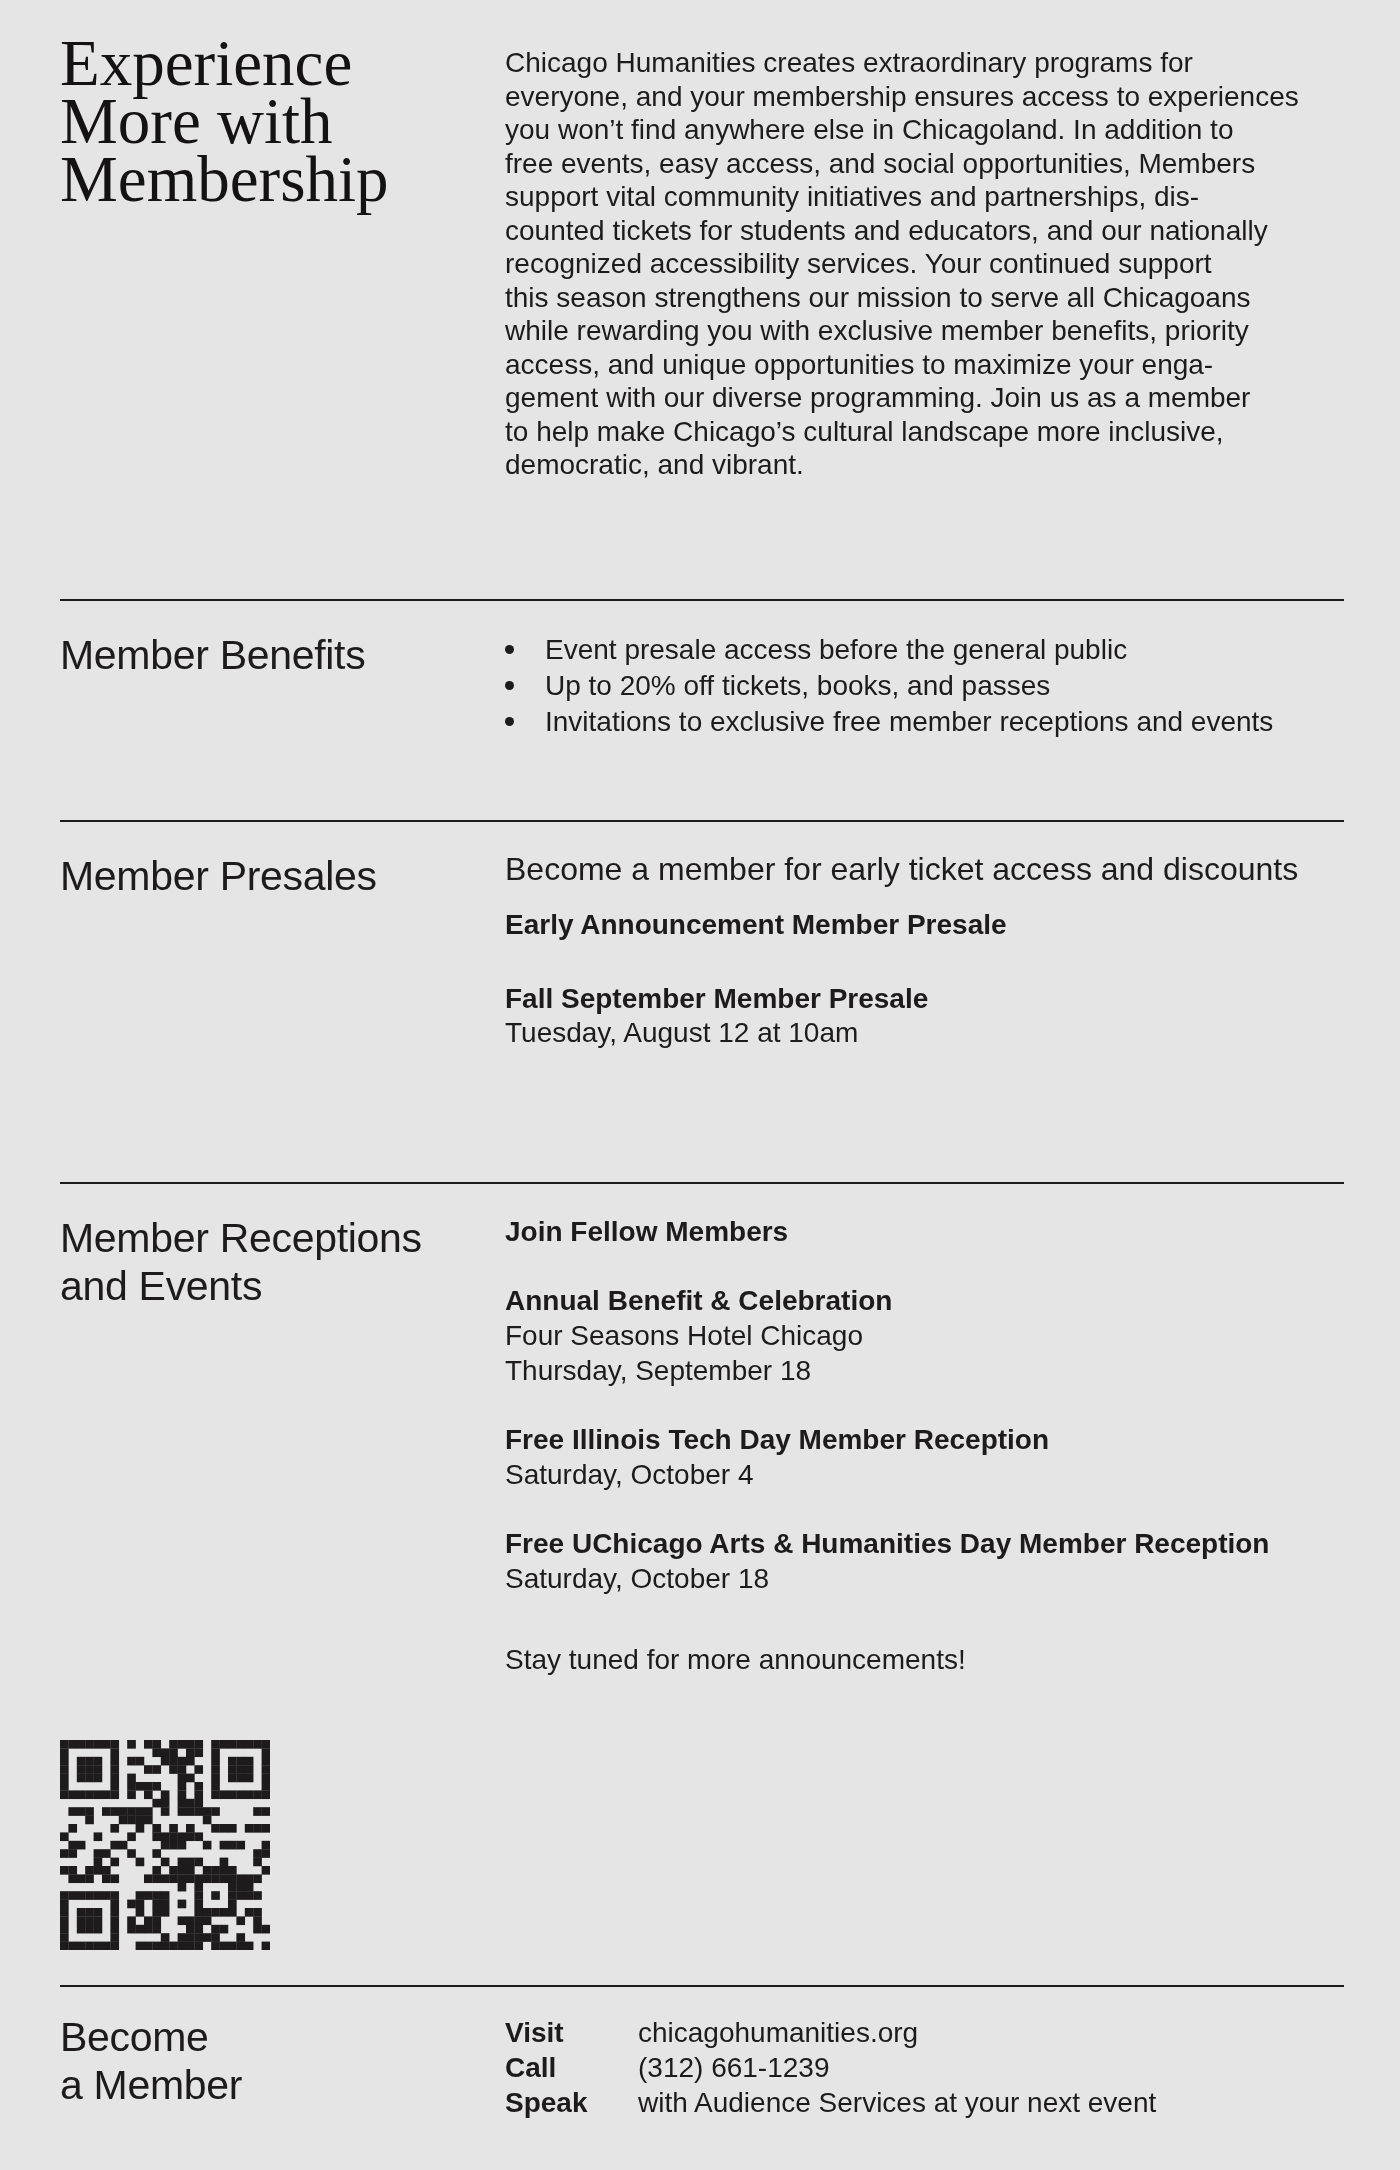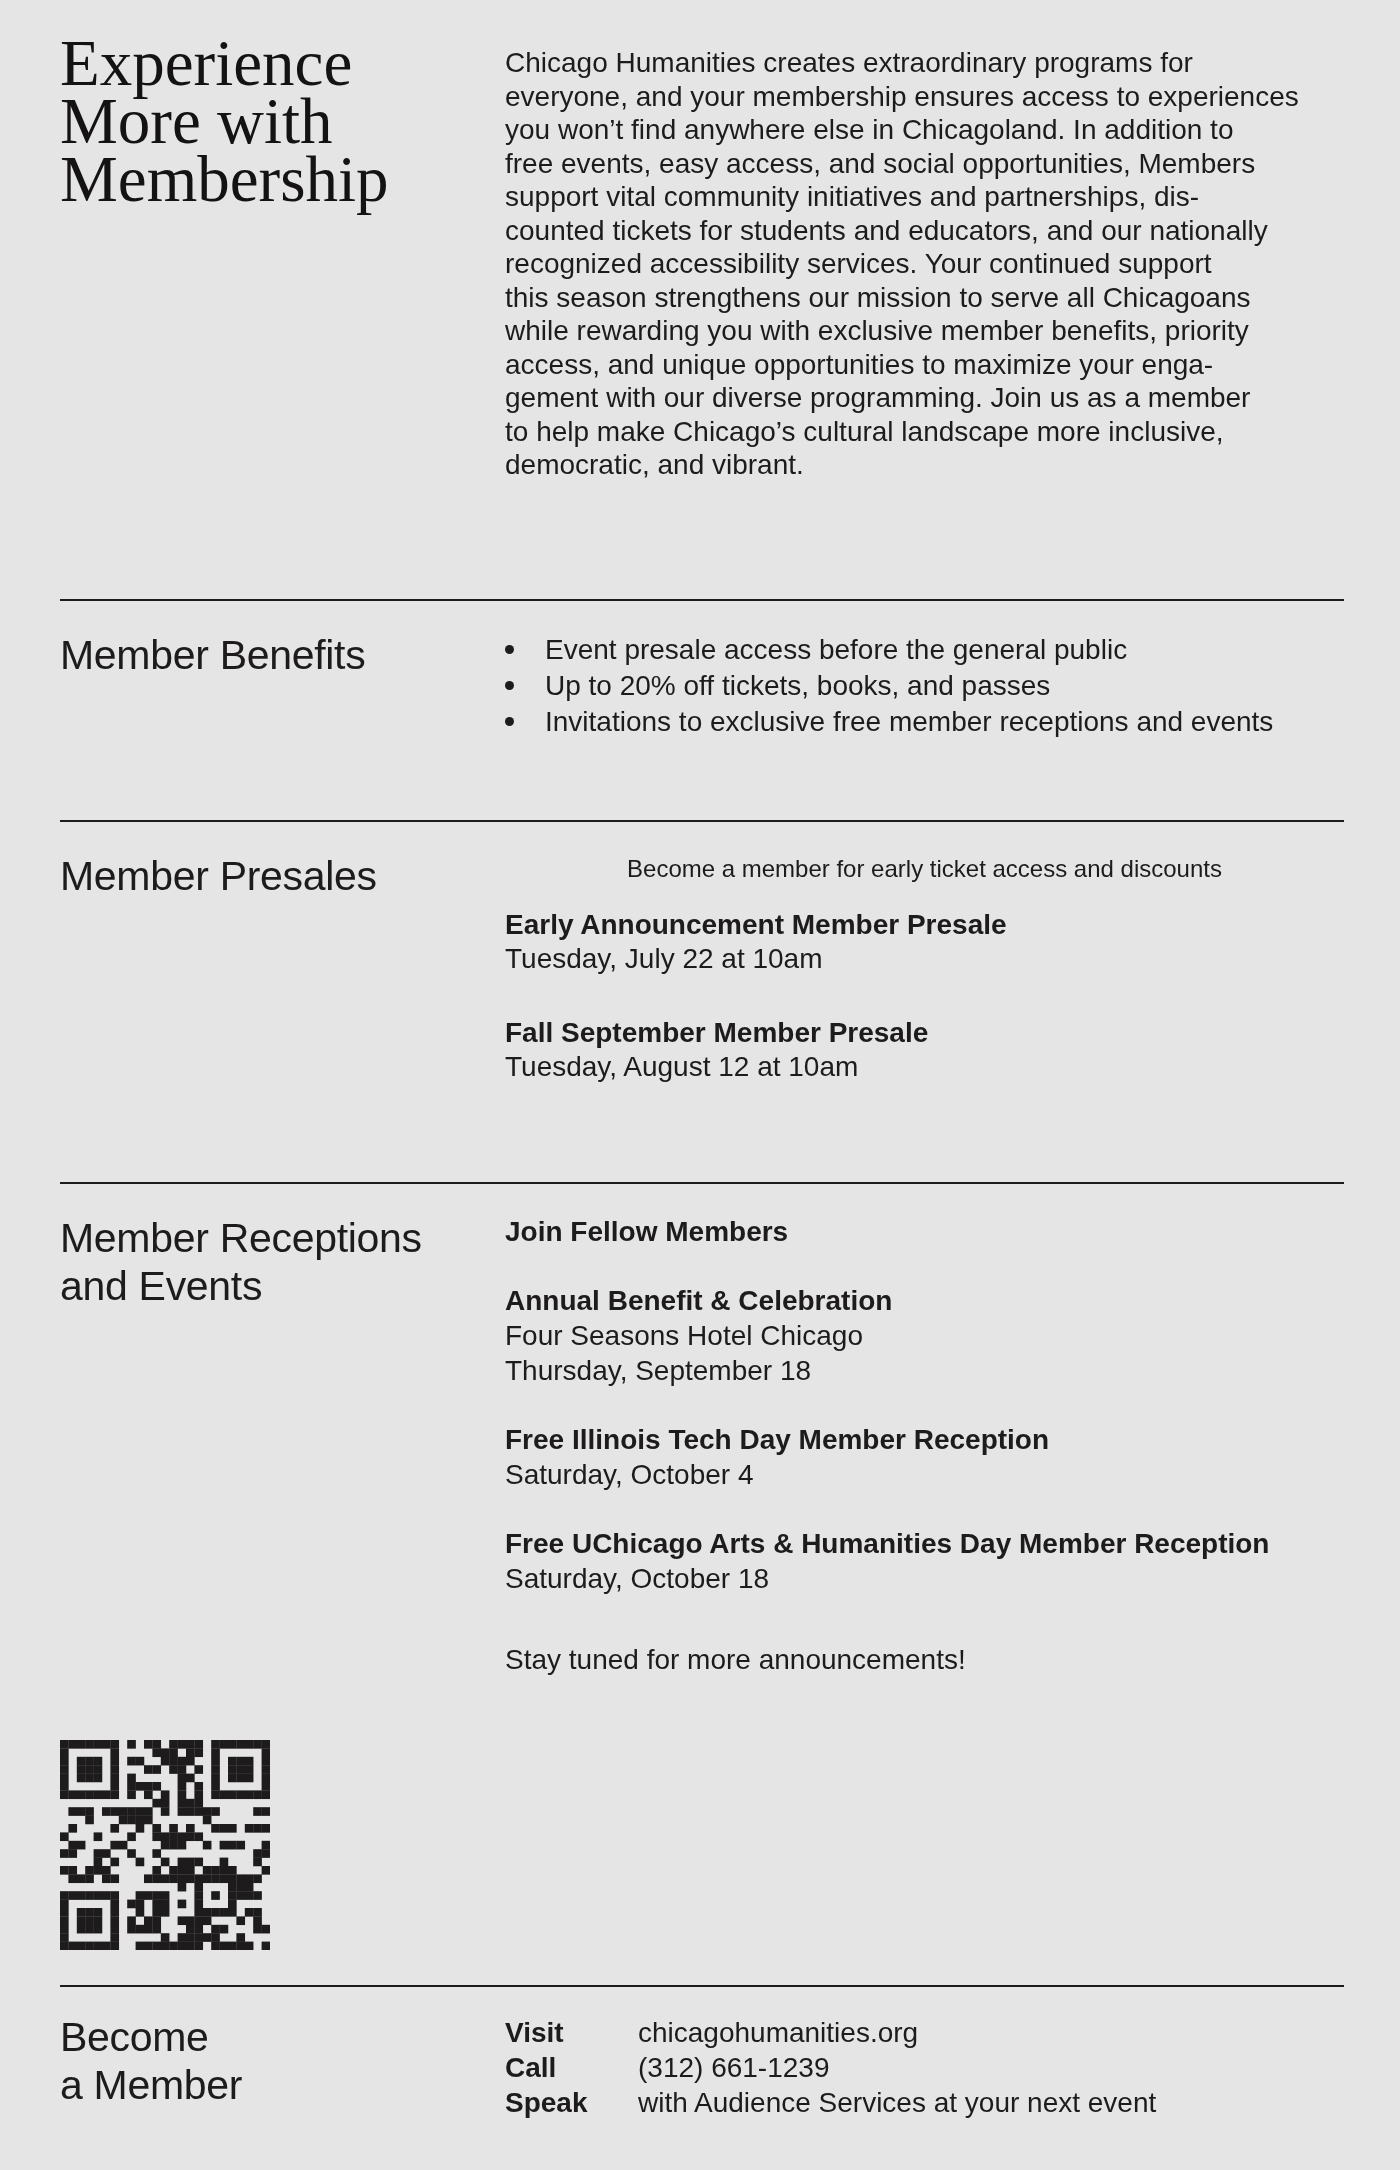--- a/index.html
+++ b/index.html
@@ -32,21 +32,21 @@
   }
   .sec-benefits{height:221px;}
   .sec-presales{height:362px;}
   .sec-receptions{height:803px;position:relative;}
   .sec-footer{height:185px;padding-top:26px;}
   
   .bullets{list-style:none;margin:1px 0 0;padding:0;}
   .bullets li{display:grid;grid-template-columns:40px 1fr;font-size:28px;line-height:36px;}
   .dot{width:9px;height:9px;border-radius:50%;background:#1d1b1c;margin-top:13px;}
   
-  .lead{margin:0;font-size:24px;line-height:34px;text-align:center;}
+  .lead{margin:0;font-size:32px;line-height:34px;}
   .ev{margin-top:22px;}
   .ev.gap{margin-top:40px;}
   .ev-title{margin:0;font-size:28px;line-height:34px;font-weight:700;}
   .ev-line{margin:0;font-size:28px;line-height:34px;white-space:pre-line;}
   .sec-receptions .ev{margin-top:34px;}
   .sec-receptions .ev-title,
   .sec-receptions .ev-line,
   .sec-receptions .desc{line-height:35px;}
   .desc{margin:0;font-size:28px;white-space:pre-line;}
   .note{margin:46px 0 0;font-size:28px;line-height:35px;}
@@ -99,21 +99,20 @@
       </li>
     </ul>
   </section>
 
   <section class="sec sec-presales">
     <h2>Member Presales</h2>
     <div>
       <p class="lead">Become a member for early ticket access and discounts</p>
       <div class="ev">
         <p class="ev-title">Early Announcement Member Presale</p>
-        <p class="ev-line">Tuesday, July 22 at 10am</p>
       </div>
       <div class="ev gap">
         <p class="ev-title">Fall September Member Presale</p>
         <p class="ev-line">Tuesday, August 12 at 10am</p>
       </div>
     </div>
   </section>
 
   <section class="sec sec-receptions">
     <h2>Member Receptions

